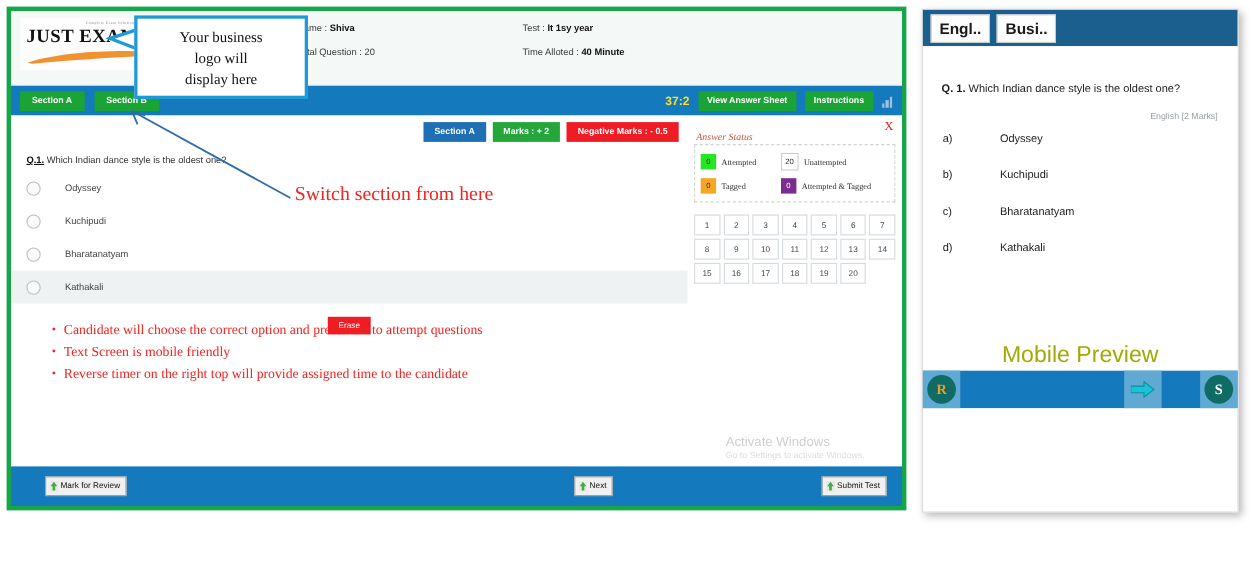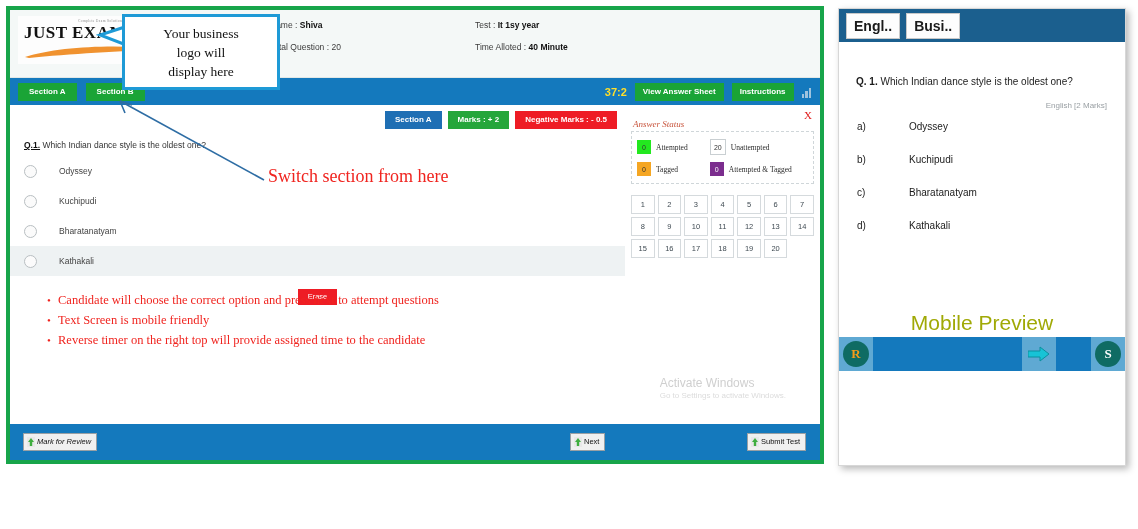--- a/index.html
+++ b/index.html
@@ -120,37 +120,37 @@
   #qgrid{
     margin-top:11px;display:grid;grid-template-columns:repeat(7,1fr);gap:3px;
   }
   .qnum{
     height:17px;border:1px solid #d5dadd;background:#fff;
     font-size:7.5px;color:#3f4a52;display:flex;align-items:center;
     justify-content:center;cursor:pointer;
   }
 
   #watermark{
-    position:absolute;right:34px;bottom:60px;text-align:left;pointer-events:none;
+    position:absolute;right:34px;bottom:42px;text-align:left;pointer-events:none;
   }
   #wm-title{font-size:12px;color:#cfcfcf;line-height:15px;}
   #wm-sub{font-size:8px;color:#dcdcdc;}
 
   #bottom-bar{
     position:absolute;left:0;bottom:0;width:100%;height:36px;background:#1479bd;
     display:flex;align-items:center;
   }
   .bb-btn{
     background:#f0f0f0;border:1px solid #9aa0a4;font-size:7.5px;color:#111;
     padding:3px 5px 3px 3px;display:flex;align-items:center;gap:2px;cursor:pointer;
     line-height:1;
   }
   .bb-icon{width:8px;height:10px;flex:0 0 auto;}
-  #btn-review{margin-left:13px;font-style:italic;}
-  #btn-next{position:absolute;left:512px;margin-left:48px;}
+  #btn-review{margin-left:31px;}
+  #btn-next{position:absolute;left:512px;}
   #btn-submit{position:absolute;right:14px;}
 
   
   #callout{
     position:absolute;left:122px;top:14px;width:158px;height:76px;
     background:#fff;border:3px solid #1e9ad6;box-sizing:border-box;
     display:flex;align-items:center;justify-content:center;z-index:30;
   }
   #callout-text{
     font-family:"Liberation Serif", serif;font-size:13.5px;color:#111;

